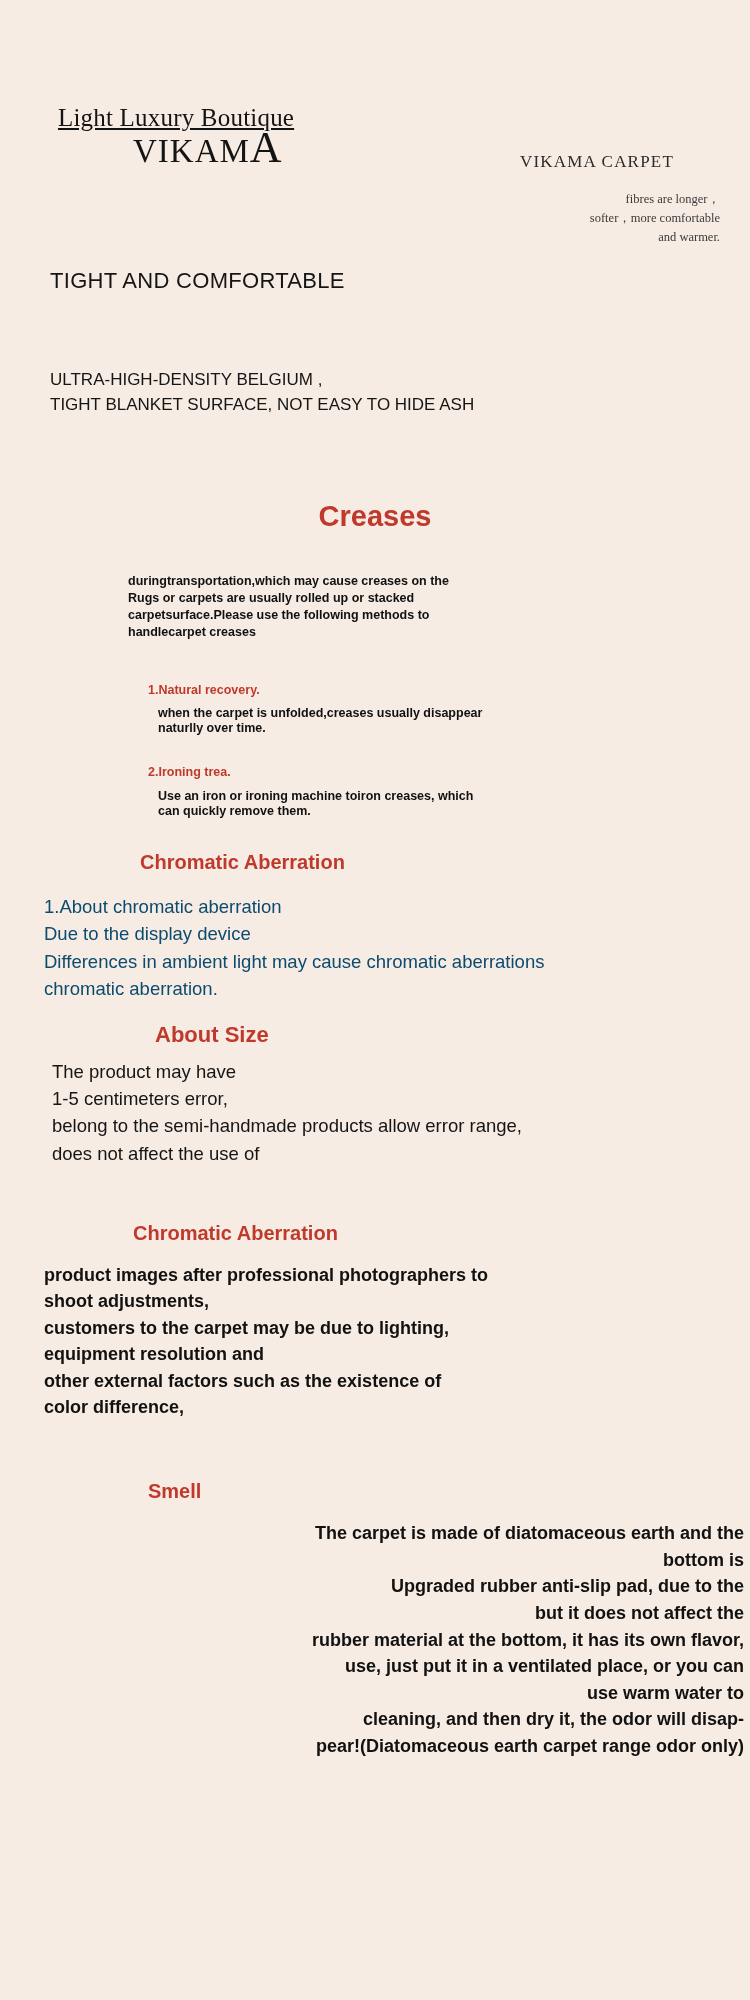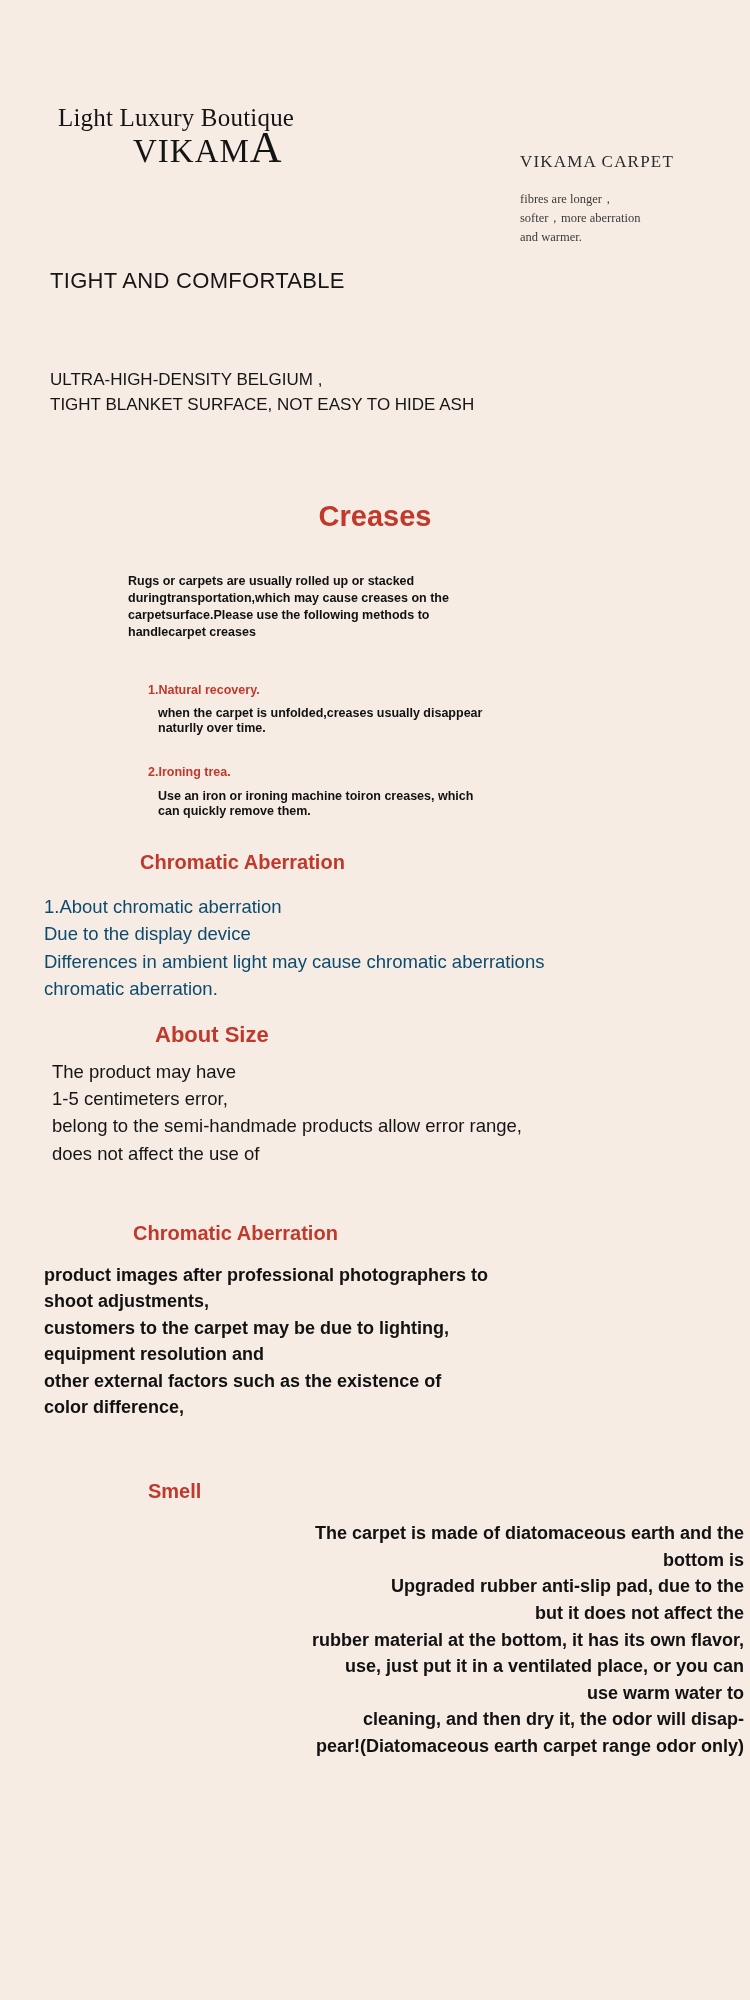--- a/index.html
+++ b/index.html
@@ -28,20 +28,21 @@
     left: 58px;
     top: 105px;
     width: 330px;
   }
   .brand-line1 {
     font-family: "Liberation Serif", serif;
     font-size: 25px;
     letter-spacing: 0.2px;
     color: #141414;
     line-height: 1;
+    text-decoration: underline;
   }
   .brand-line2 {
     font-family: "Liberation Serif", serif;
     font-size: 33px;
     letter-spacing: 1px;
     color: #141414;
     margin-top: -4px;
     margin-left: 75px;
     line-height: 1;
   }
@@ -62,20 +63,21 @@
     font-size: 17px;
     letter-spacing: 1.2px;
     color: #2b2b2b;
   }
   .brand-right-sub {
     font-family: "Liberation Serif", serif;
     font-size: 12.5px;
     color: #3a3a3a;
     line-height: 1.5;
     margin-top: 18px;
+    text-align: right;
   }
 
   
   .headline {
     position: absolute;
     left: 50px;
     top: 268px;
     font-size: 22px;
     letter-spacing: 0.3px;
     color: #151515;
@@ -234,37 +236,37 @@
 
   <div class="brand-block">
     <div class="brand-line1">Light Luxury Boutique</div>
     <div class="brand-line2"><span>VIKAM</span><span class="big-a">A</span></div>
   </div>
 
   <div class="brand-right">
     <div class="brand-right-title">VIKAMA CARPET</div>
     <div class="brand-right-sub">
       <div>fibres are longer，</div>
-      <div>softer，more aberration</div>
+      <div>softer，more comfortable</div>
       <div>and warmer.</div>
     </div>
   </div>
 
   <div class="headline">TIGHT AND COMFORTABLE</div>
 
   <div class="subhead">
     <div>ULTRA-HIGH-DENSITY BELGIUM ,</div>
     <div>TIGHT BLANKET SURFACE, NOT EASY TO HIDE ASH</div>
   </div>
 
   <div class="creases-title">Creases</div>
 
   <div class="creases-intro">
+    <div>duringtransportation,which may cause creases on the</div>
     <div>Rugs or carpets are usually rolled up or stacked</div>
-    <div>duringtransportation,which may cause creases on the</div>
     <div>carpetsurface.Please use the following methods to</div>
     <div>handlecarpet creases</div>
   </div>
 
   <div class="item1-title">1.Natural recovery.</div>
   <div class="item1-body">
     <div>when the carpet is unfolded,creases usually disappear</div>
     <div>naturlly over time.</div>
   </div>
 

